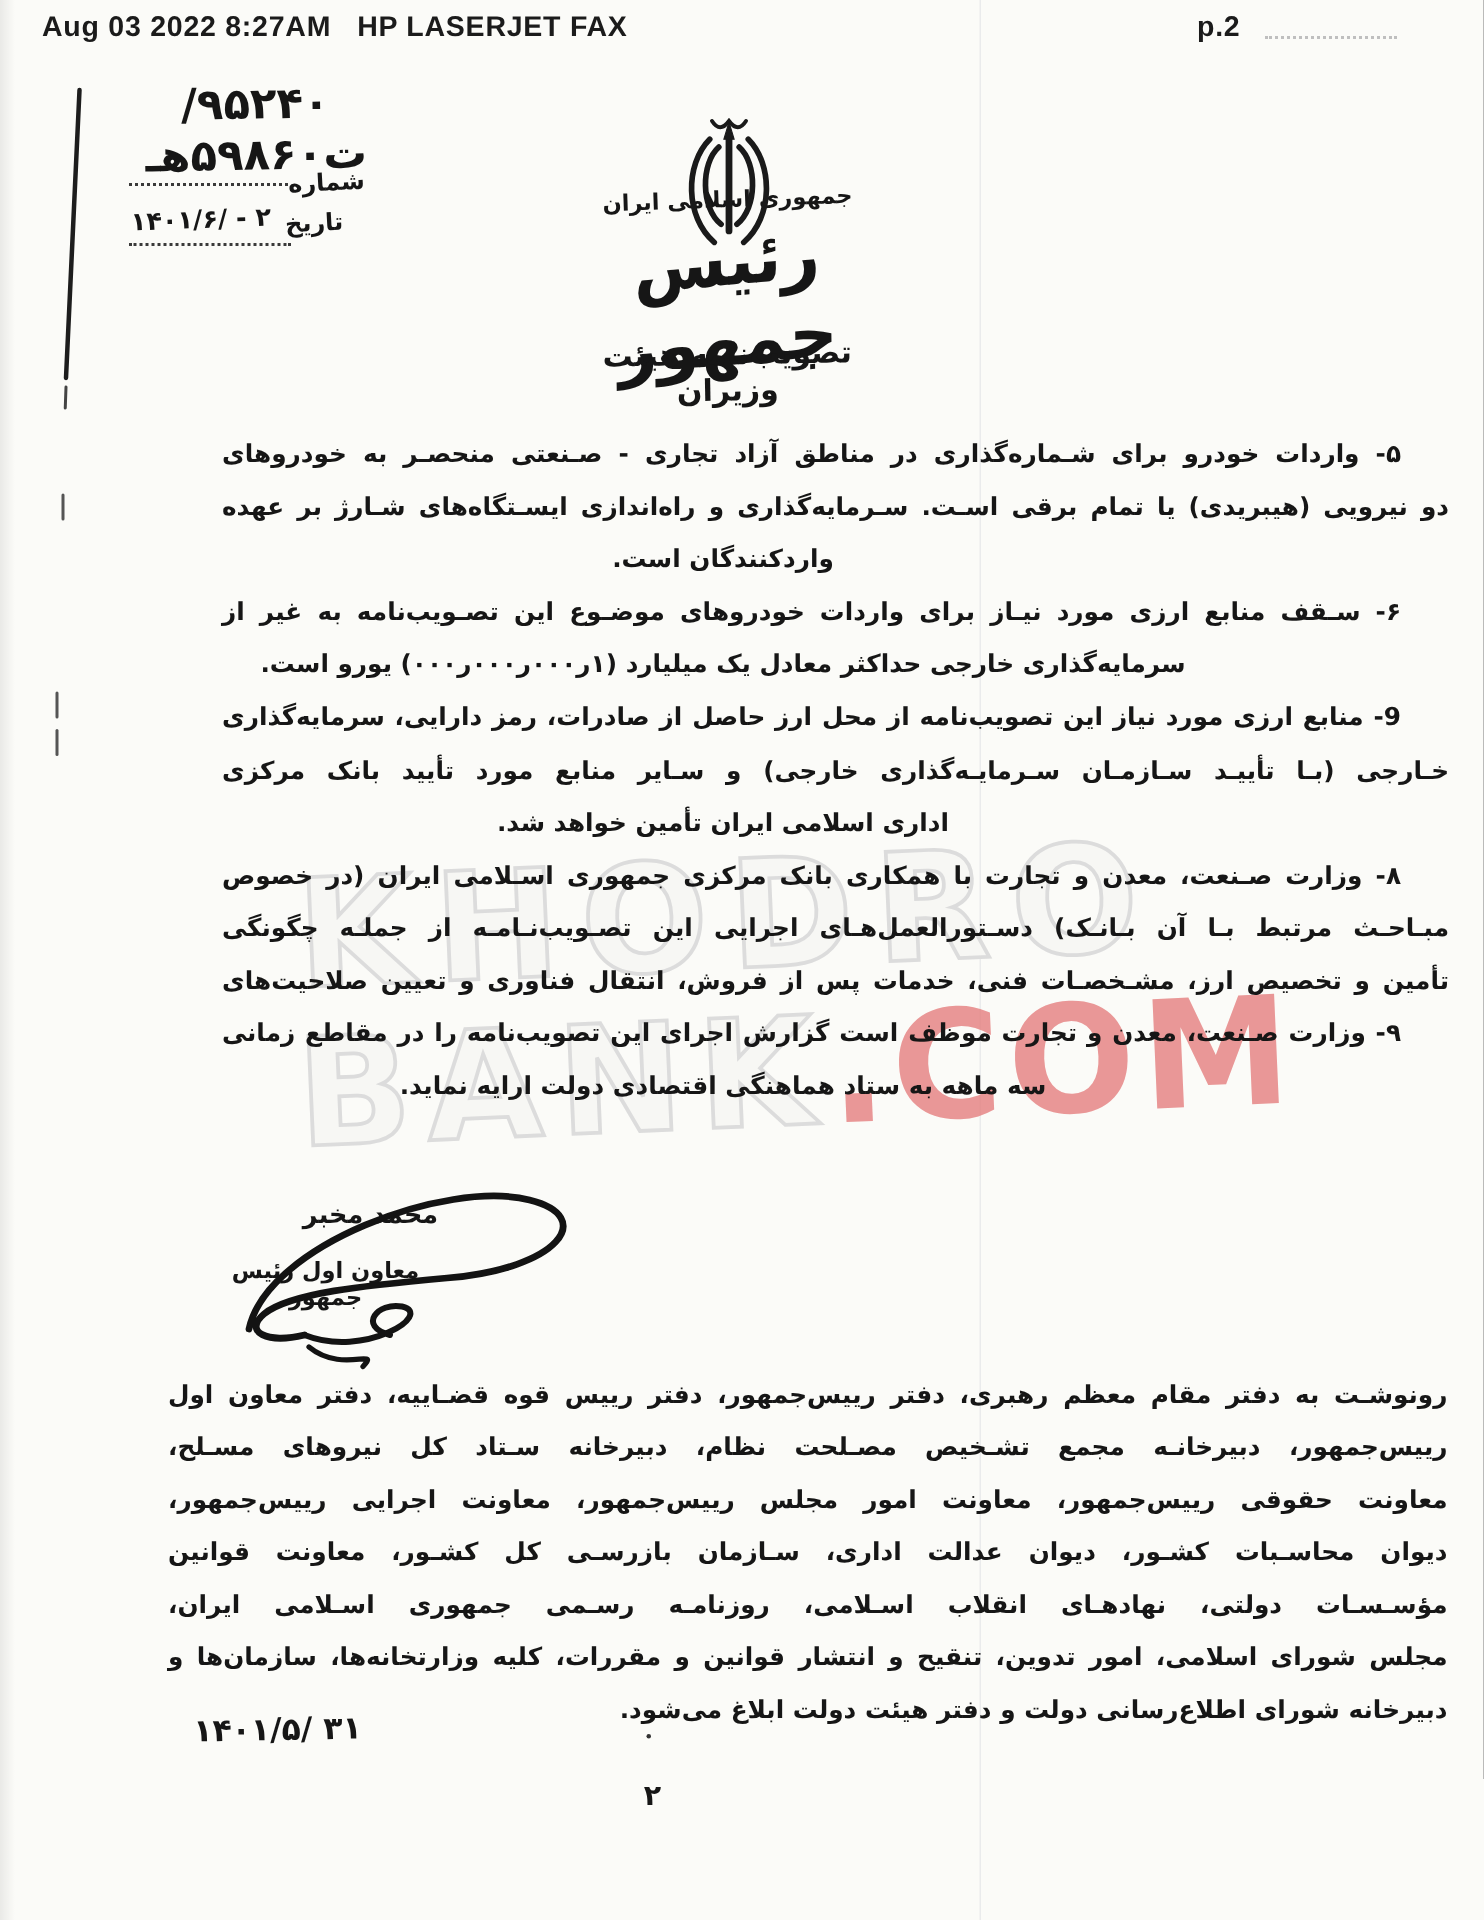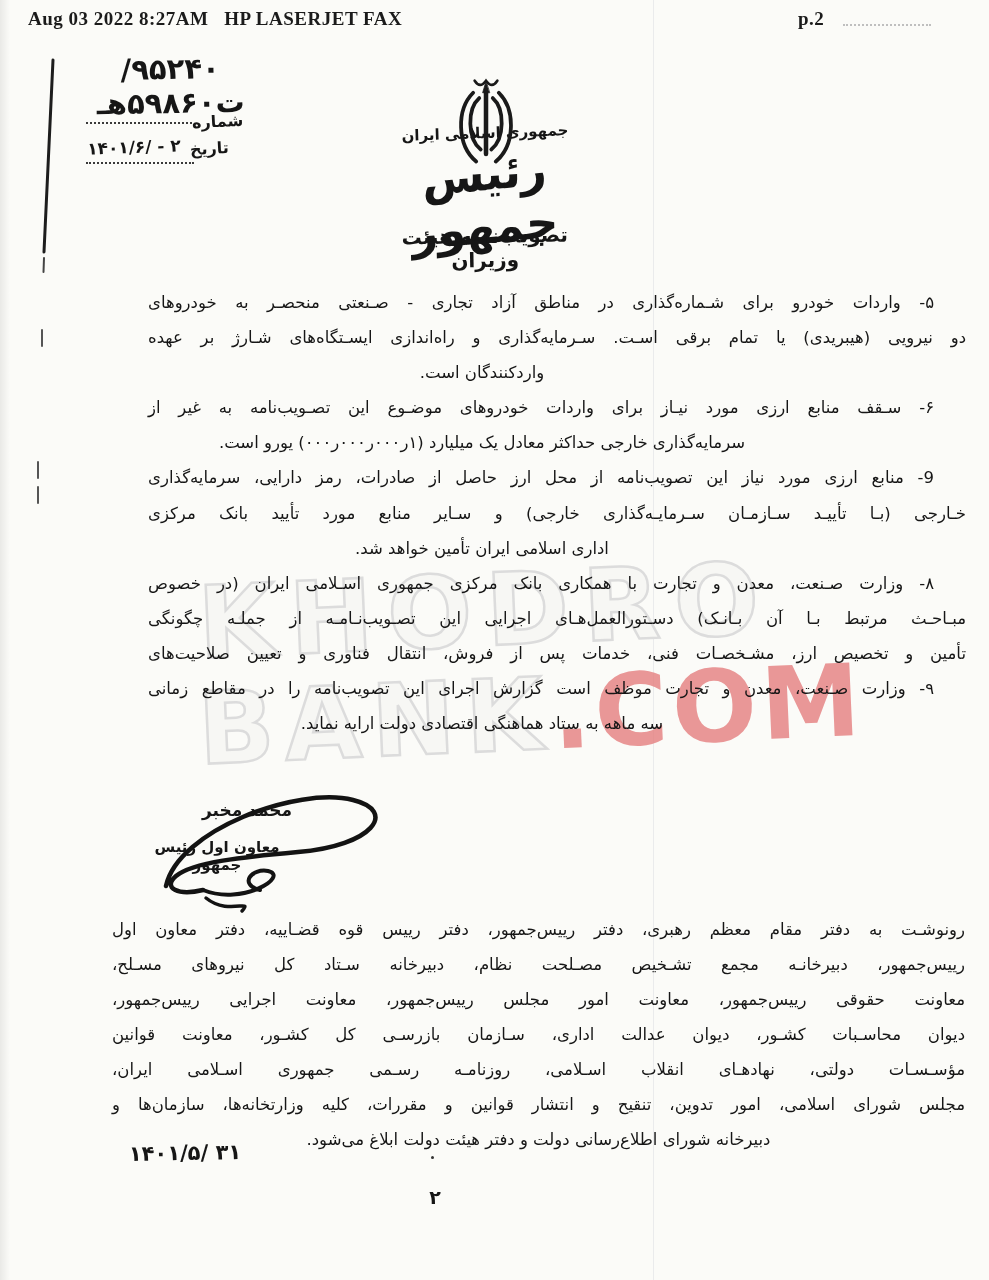--- a/index.html
+++ b/index.html
@@ -8,21 +8,21 @@
     background:#fbfbf8;overflow:hidden;
     font-family:"DejaVu Sans",sans-serif;color:#161616;
   }
   
   #page::before{content:"";position:absolute;left:0;top:0;width:10px;height:100%;
     background:linear-gradient(90deg,rgba(0,0,0,.07),rgba(0,0,0,0));z-index:0;}
   .scanline{position:absolute;top:0;width:1px;height:100%;background:rgba(120,130,155,.13);z-index:0;}
   .artifacts{position:absolute;left:0;top:0;z-index:3;pointer-events:none;}
 
   
-  .fax-left,.fax-page{position:absolute;top:8px;font-family:Liberation Serif, serif;
+  .fax-left,.fax-page{position:absolute;top:8px;font-family:Liberation Sans, sans-serif;
     font-weight:700;font-size:19px;letter-spacing:.5px;white-space:pre;color:#1b1b1b;}
   .fax-left{left:28px;}
   .fax-page{left:798px;}
   .fax-dots{position:absolute;left:843px;top:24px;width:88px;border-bottom:2px dotted #bfbfbf;}
 
   
   .docnum{position:absolute;left:68px;top:52px;width:205px;direction:rtl;text-align:center;
     font-size:29px;font-weight:700;transform:rotate(-1deg);}
   .meta-label{position:absolute;font-weight:700;font-size:16px;direction:rtl;transform:rotate(-3deg);}
   .lbl-number{left:192px;top:112px;}
@@ -46,22 +46,22 @@
   .wm{position:absolute;z-index:1;font-weight:700;line-height:1;white-space:pre;
     color:#f7f7f4;-webkit-text-stroke:2.5px var(--wm-gray,#dcdcdc);
     transform:rotate(-2.5deg);transform-origin:left top;}
   .wm1{left:196px;top:574px;font-size:100px;letter-spacing:14px;}
   .wm2{left:196px;top:680px;font-size:100px;letter-spacing:10px;}
   .wm .com{color:var(--wm-red,#e57f7f);-webkit-text-stroke:0;opacity:.8;letter-spacing:4px;}
 
   
   .body-block{position:absolute;left:148px;top:285px;width:818px;direction:rtl;z-index:2;}
   .cc-block{position:absolute;left:112px;top:912px;width:853px;direction:rtl;z-index:2;}
-  .tline{font-size:16.5px;font-weight:400;line-height:35.1px;height:35.1px;white-space:normal;}
-  .cc-block .tline{line-height:35px;height:35px;}
+  .tline{font-size:16.5px;font-weight:700;line-height:35.1px;height:35.1px;white-space:normal;}
+  .cc-block .tline{line-height:35px;height:35px;text-align:right;}
   .just{text-align:justify;text-align-last:justify;}
   .last{text-align:center;padding-right:150px;}
   .last.nopad{padding-right:0;}
   .ind{text-indent:32px;}
 
   
   .sig-svg{position:absolute;left:148px;top:778px;z-index:4;}
   .sig-name{position:absolute;left:188px;top:800px;width:118px;text-align:center;direction:rtl;
     font-size:17px;font-weight:700;z-index:2;}
   .sig-title{position:absolute;left:146px;top:838px;width:142px;text-align:center;direction:rtl;

